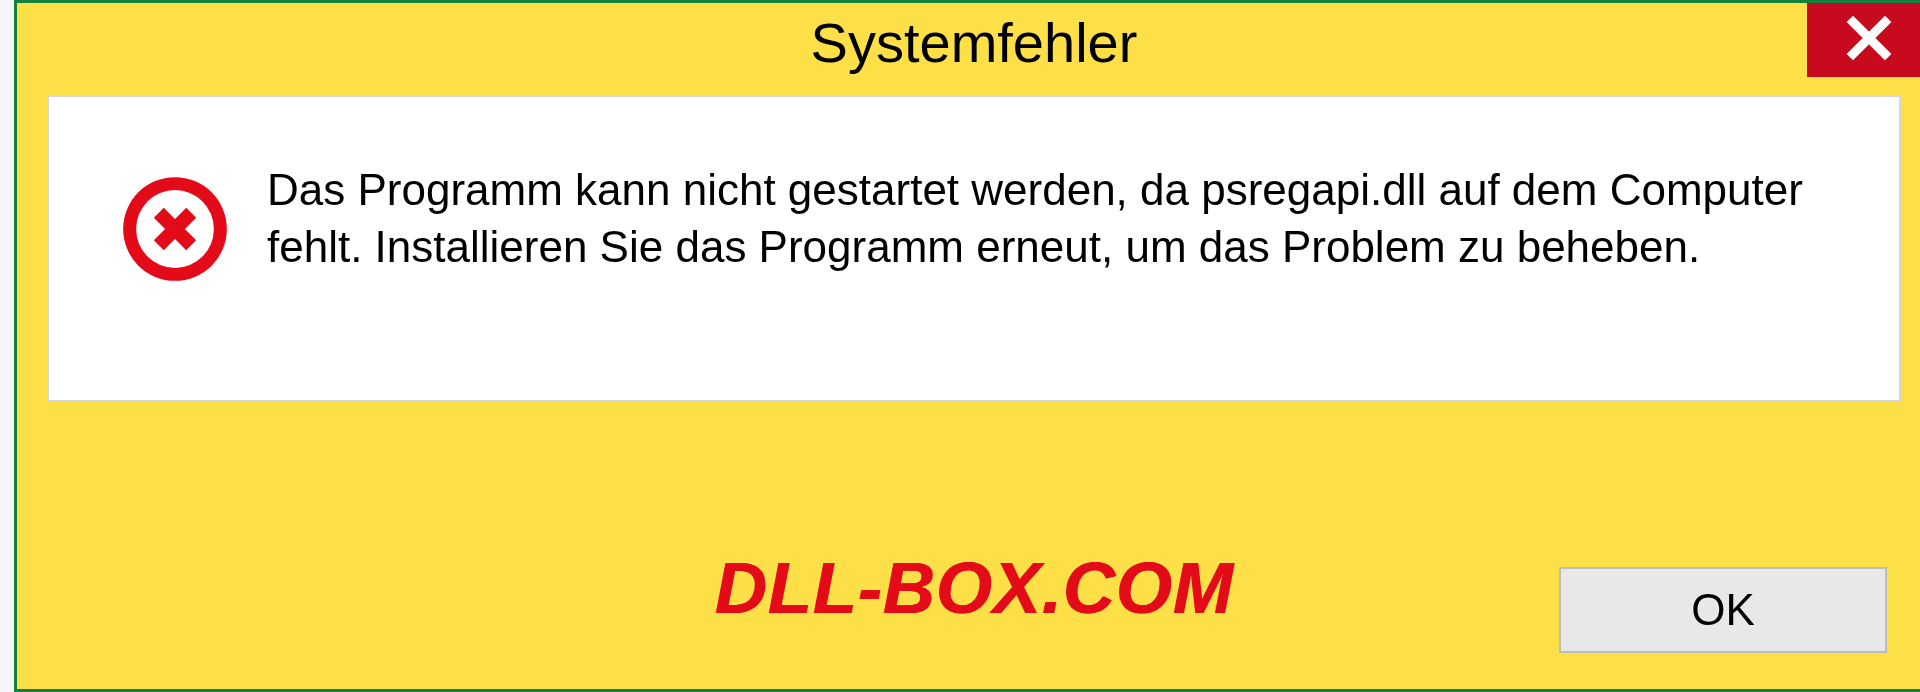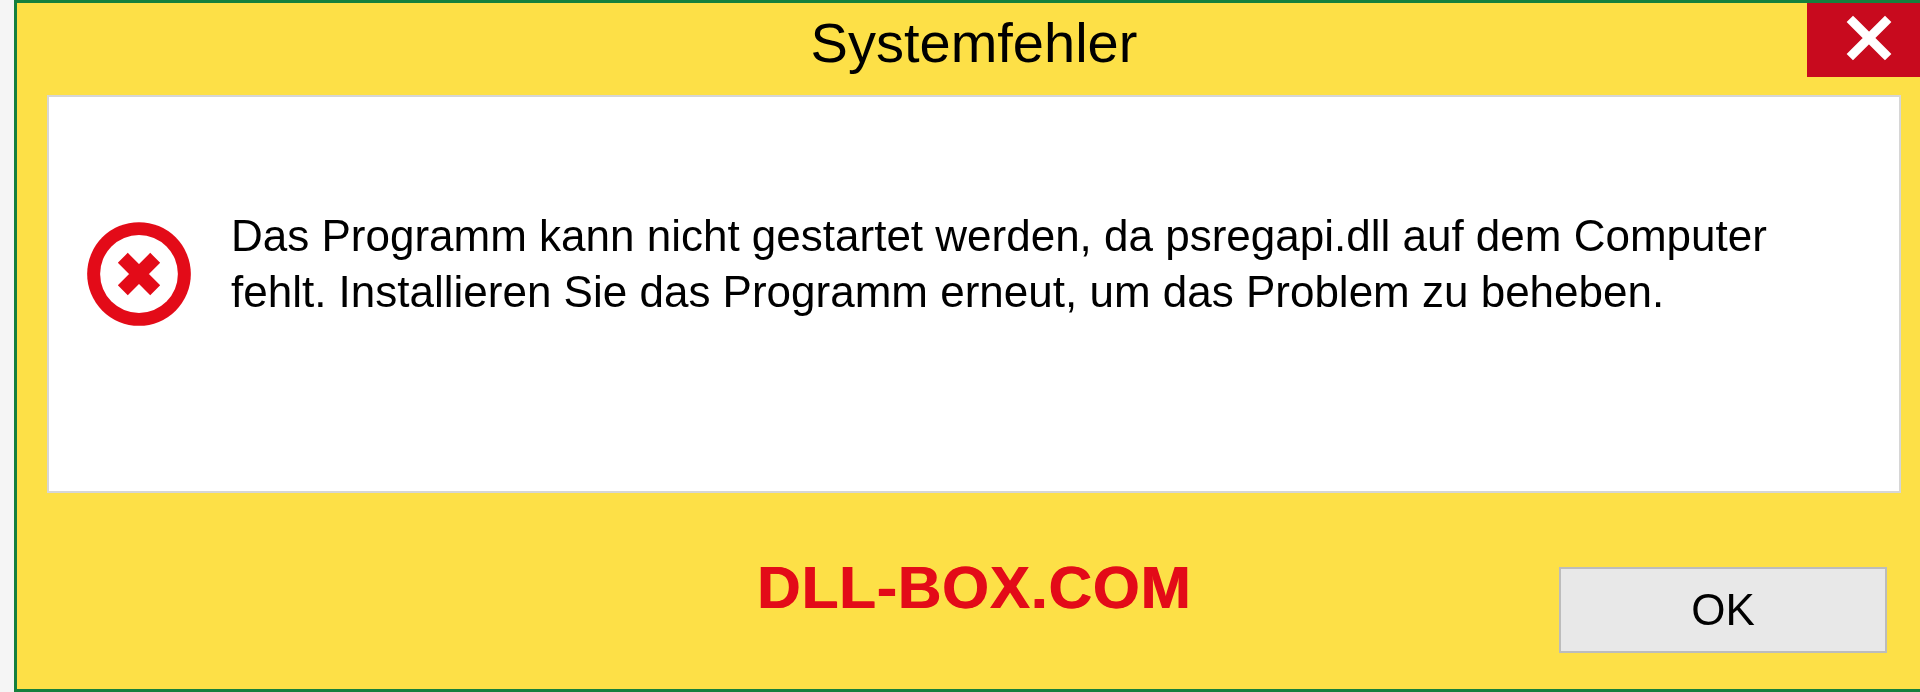--- a/index.html
+++ b/index.html
@@ -48,24 +48,24 @@
       cursor: pointer;
     }
     .close-btn svg {
       width: 48px;
       height: 48px;
     }
     .content-box {
       margin: 14px 30px 18px 30px;
       background: #ffffff;
       border: 2px solid #d6d6d6;
-      height: 398px;
+      height: 307px;
       display: flex;
       align-items: center;
-      padding: 0 36px;
+      padding: 0 72px;
     }
     .error-icon {
       flex-shrink: 0;
       width: 108px;
       height: 108px;
       margin-right: 38px;
       margin-top: -40px;
     }
     .error-icon svg {
       width: 108px;
@@ -85,24 +85,25 @@
       right: 0;
       padding: 0 44px 0 0;
       display: flex;
       align-items: center;
       justify-content: flex-end;
     }
     .watermark {
       position: absolute;
       left: 50%;
       transform: translateX(-50%);
-      font-size: 60px;
+      font-size: 72px;
       font-weight: 900;
       color: #e30b18;
       letter-spacing: 1px;
+      font-style: italic;
       font-family: Arial, sans-serif;
       text-shadow: 1px 0 0 #e30b18;
     }
     .ok-button {
       width: 328px;
       height: 86px;
       background: #e8e8e8;
       border: 2px solid #bcbcbc;
       font-size: 44px;
       color: #000;

